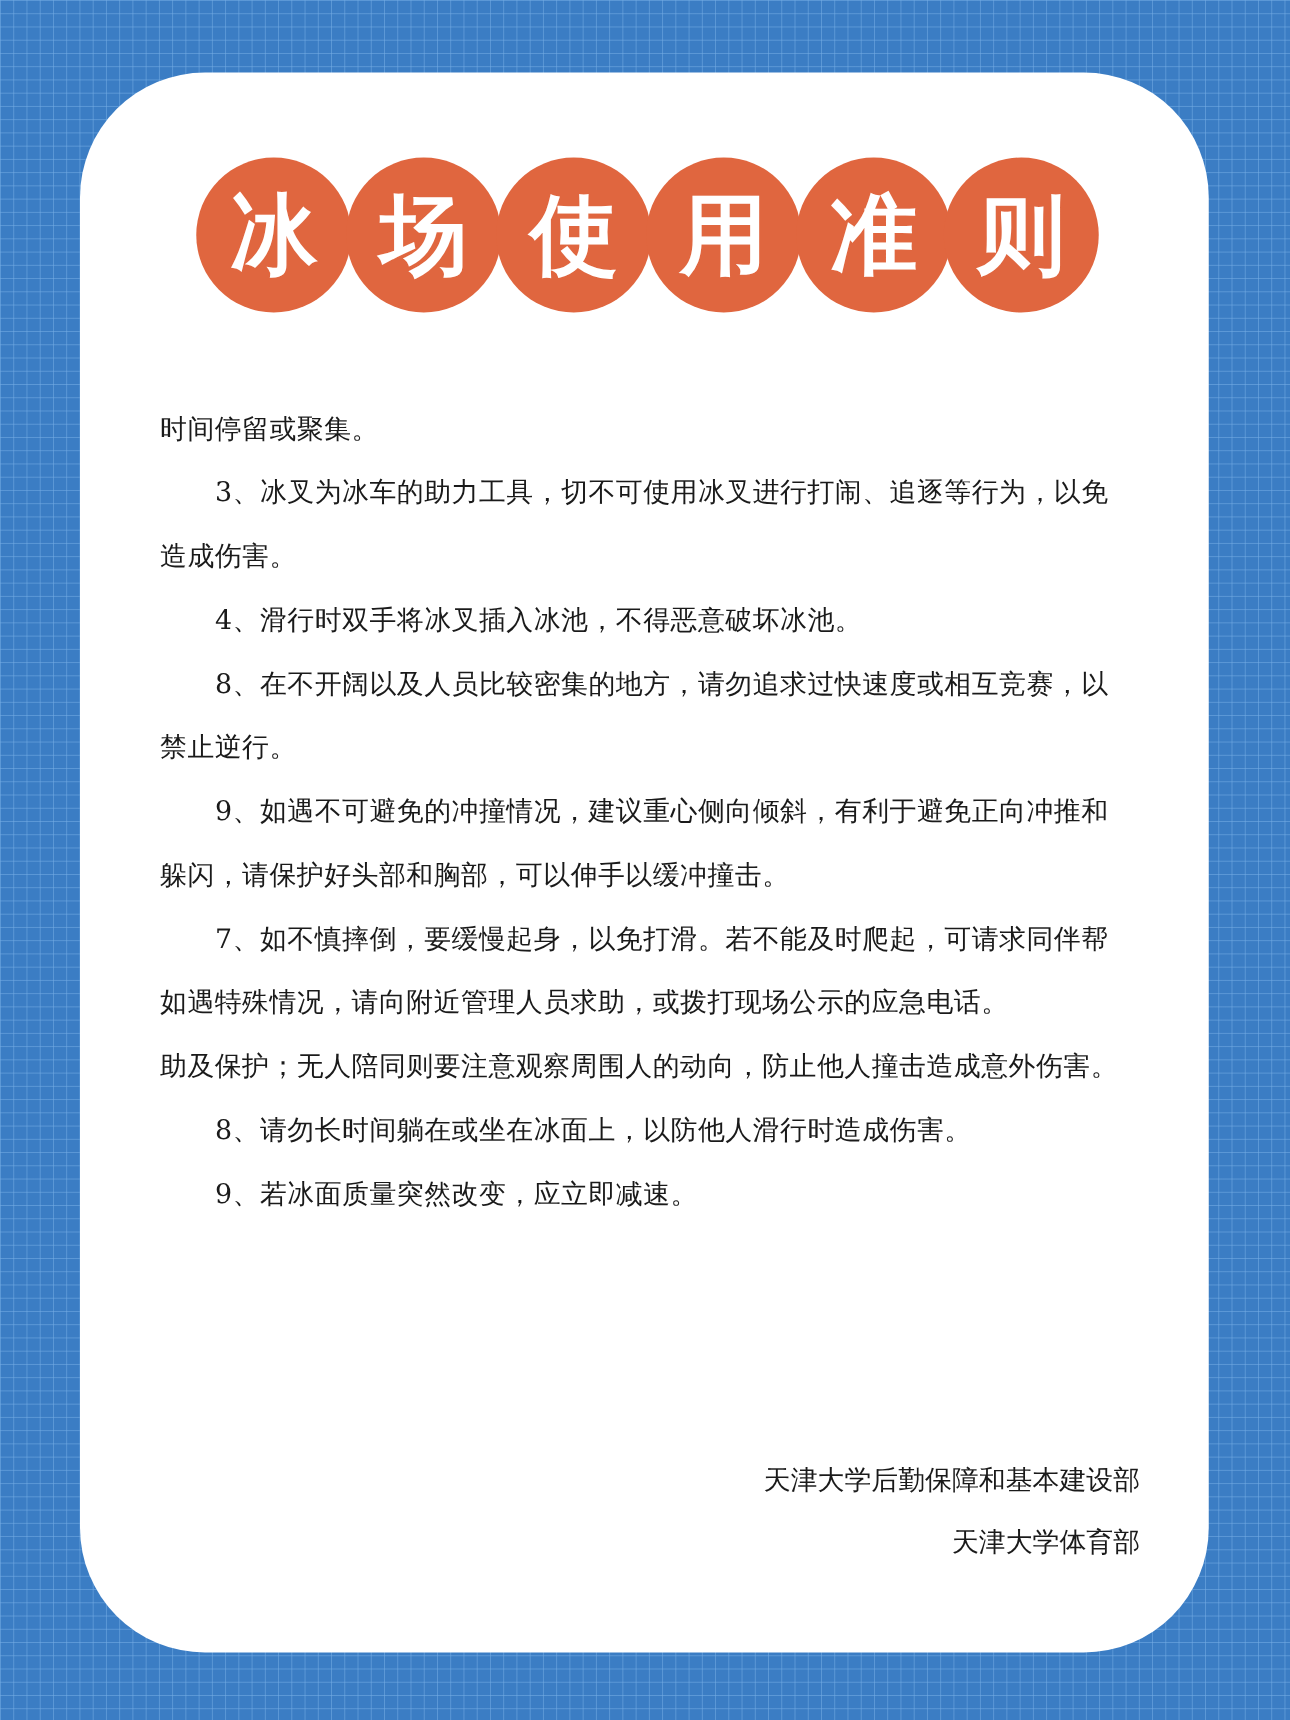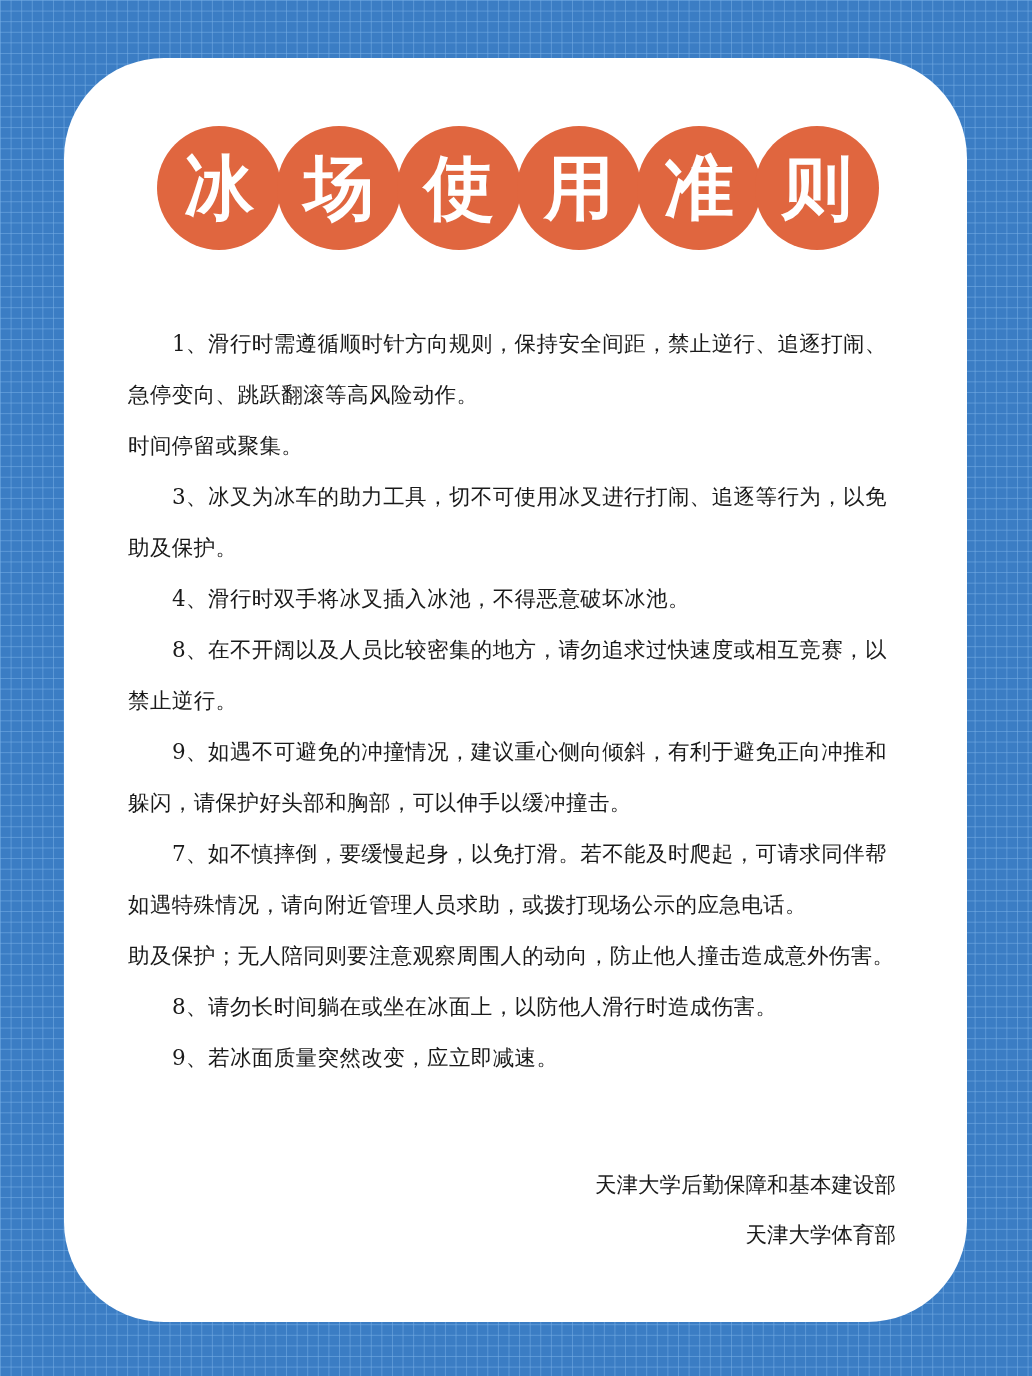--- a/index.html
+++ b/index.html
@@ -26,21 +26,21 @@
     color: #ffffff; font-family: "DejaVu Sans", "Liberation Sans", sans-serif;
     font-weight: bold; font-size: 70px; line-height: 1;
   }
   .body-text {
     position: absolute; left: 128px; top: 318px; width: 780px;
     color: #1a1a1a; font-size: 21.5px; line-height: 51px; letter-spacing: 0.4px;
   }
   .line { white-space: nowrap; height: 51px; }
   .line.indent { padding-left: 44px; }
   .sign {
-    position: absolute; right: 136px; text-align: right;
+    position: absolute; right: 120px; text-align: right;
     color: #1a1a1a; font-size: 21.5px; line-height: 30px; white-space: nowrap;
   }
 </style>
 </head>
 <body>
 
 <div class="card"></div>
 
 <div class="title-row">
   <div class="title-circle" style="left:0px">
@@ -58,29 +58,25 @@
   <div class="title-circle" style="left:480px">
       <span>准</span>
     </div>
   <div class="title-circle" style="left:598px">
       <span>则</span>
     </div>
 </div>
 
 <div class="body-text">
   <div>
-    <div class="line indent">1、滑行时需遵循顺时针方向规则，保持安全间距，禁止逆行、追逐打闹、</div>
-    <div class="line">急停变向、跳跃翻滚等高风险动作。</div>
-  </div>
-  <div>
     <div class="line">时间停留或聚集。</div>
   </div>
   <div>
     <div class="line indent">3、冰叉为冰车的助力工具，切不可使用冰叉进行打闹、追逐等行为，以免</div>
-    <div class="line">助及保护。</div>
+    <div class="line">造成伤害。</div>
   </div>
   <div>
     <div class="line indent">4、滑行时双手将冰叉插入冰池，不得恶意破坏冰池。</div>
   </div>
   <div>
     <div class="line indent">8、在不开阔以及人员比较密集的地方，请勿追求过快速度或相互竞赛，以</div>
     <div class="line">禁止逆行。</div>
   </div>
   <div>
     <div class="line indent">9、如遇不可避免的冲撞情况，建议重心侧向倾斜，有利于避免正向冲推和</div>

